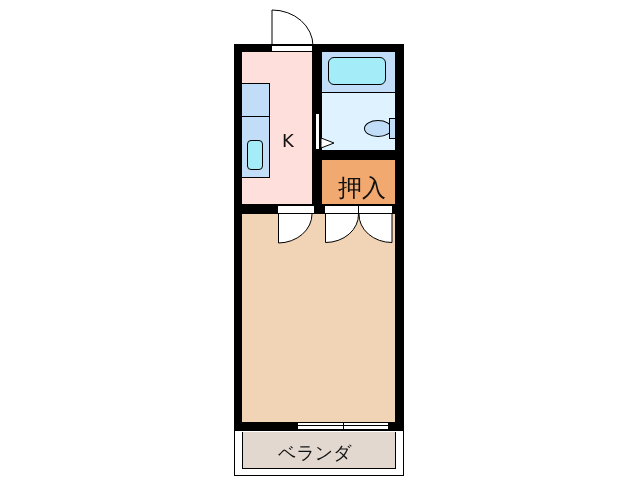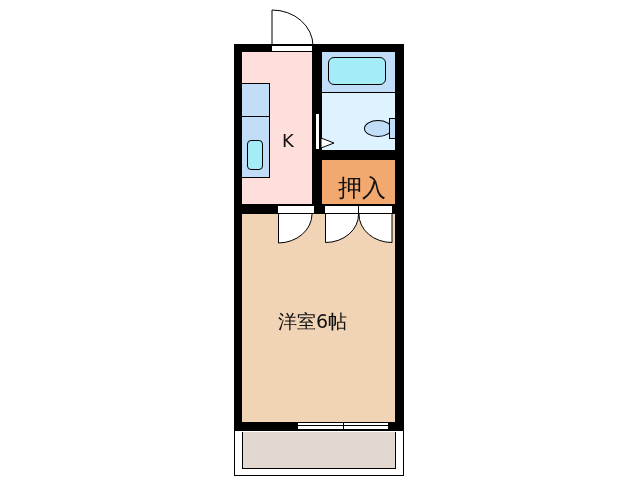--- a/index.html
+++ b/index.html
@@ -40,33 +40,33 @@
 
   <div class="abs" style="left:315px;top:113px;width:5px;height:37px;background:#fff;border:1px solid #000;"></div>
   <svg class="abs" style="left:320px;top:136px;width:16px;height:14px;" viewBox="0 0 16 14">
     <path d="M1 2 L14 7 L1 12 Z" fill="#fff" stroke="#000" stroke-width="1"></path>
   </svg>
 
   <div class="abs" style="left:322px;top:160px;width:73px;height:44px;background:#f2a96f;"></div>
   <span class="label" style="left:338px;top:172px;font-size:24px;">押入</span>
 
   <div class="abs" style="left:242px;top:214px;width:153px;height:208px;background:#f1d3b5;"></div>
-  <span class="label" style="left:278px;top:309px;font-size:19px;">洋室6帖</span>
 
   <div class="abs" style="left:278px;top:205px;width:36px;height:9px;background:#fff;border-top:1px solid #000;border-bottom:1px solid #000;"></div>
   <svg class="abs" style="left:278px;top:214px;width:36px;height:30px;" viewBox="0 0 36 30">
     <path d="M0.5 0 L0.5 29 A34 29 0 0 0 34 0" fill="#fff" stroke="#000" stroke-width="1"></path>
   </svg>
 
   <div class="abs" style="left:325px;top:205px;width:67px;height:9px;background:#fff;border-top:1px solid #000;border-bottom:1px solid #000;"></div>
   <div class="abs" style="left:358px;top:205px;width:1px;height:9px;background:#000;"></div>
   <svg class="abs" style="left:325px;top:214px;width:68px;height:30px;" viewBox="0 0 68 30">
     <path d="M0.5 0 L0.5 28.5 A33 28 0 0 0 33.5 0" fill="#fff" stroke="#000" stroke-width="1"></path>
     <path d="M67 0 L67 28.5 A33 28 0 0 1 34 0" fill="#fff" stroke="#000" stroke-width="1"></path>
   </svg>
 
   <div class="abs" style="left:298px;top:422px;width:90px;height:8px;background:#fff;border-top:1px solid #000;border-bottom:1px solid #000;"></div>
   <div class="abs" style="left:298px;top:425px;width:90px;height:1px;background:#000;"></div>
   <div class="abs" style="left:343px;top:422px;width:1px;height:8px;background:#000;"></div>
 
   <div class="abs" style="left:234px;top:431px;width:170px;height:45px;border:1px solid #000;border-top:none;background:#fff;"></div>
   <div class="abs" style="left:242px;top:432px;width:154px;height:37px;background:#e2d8cf;border:1px solid #000;border-top:none;"></div>
+  <span class="label" style="left:278px;top:441px;font-size:18px;">ベランダ</span>
 </div>
 
 </body></html>

